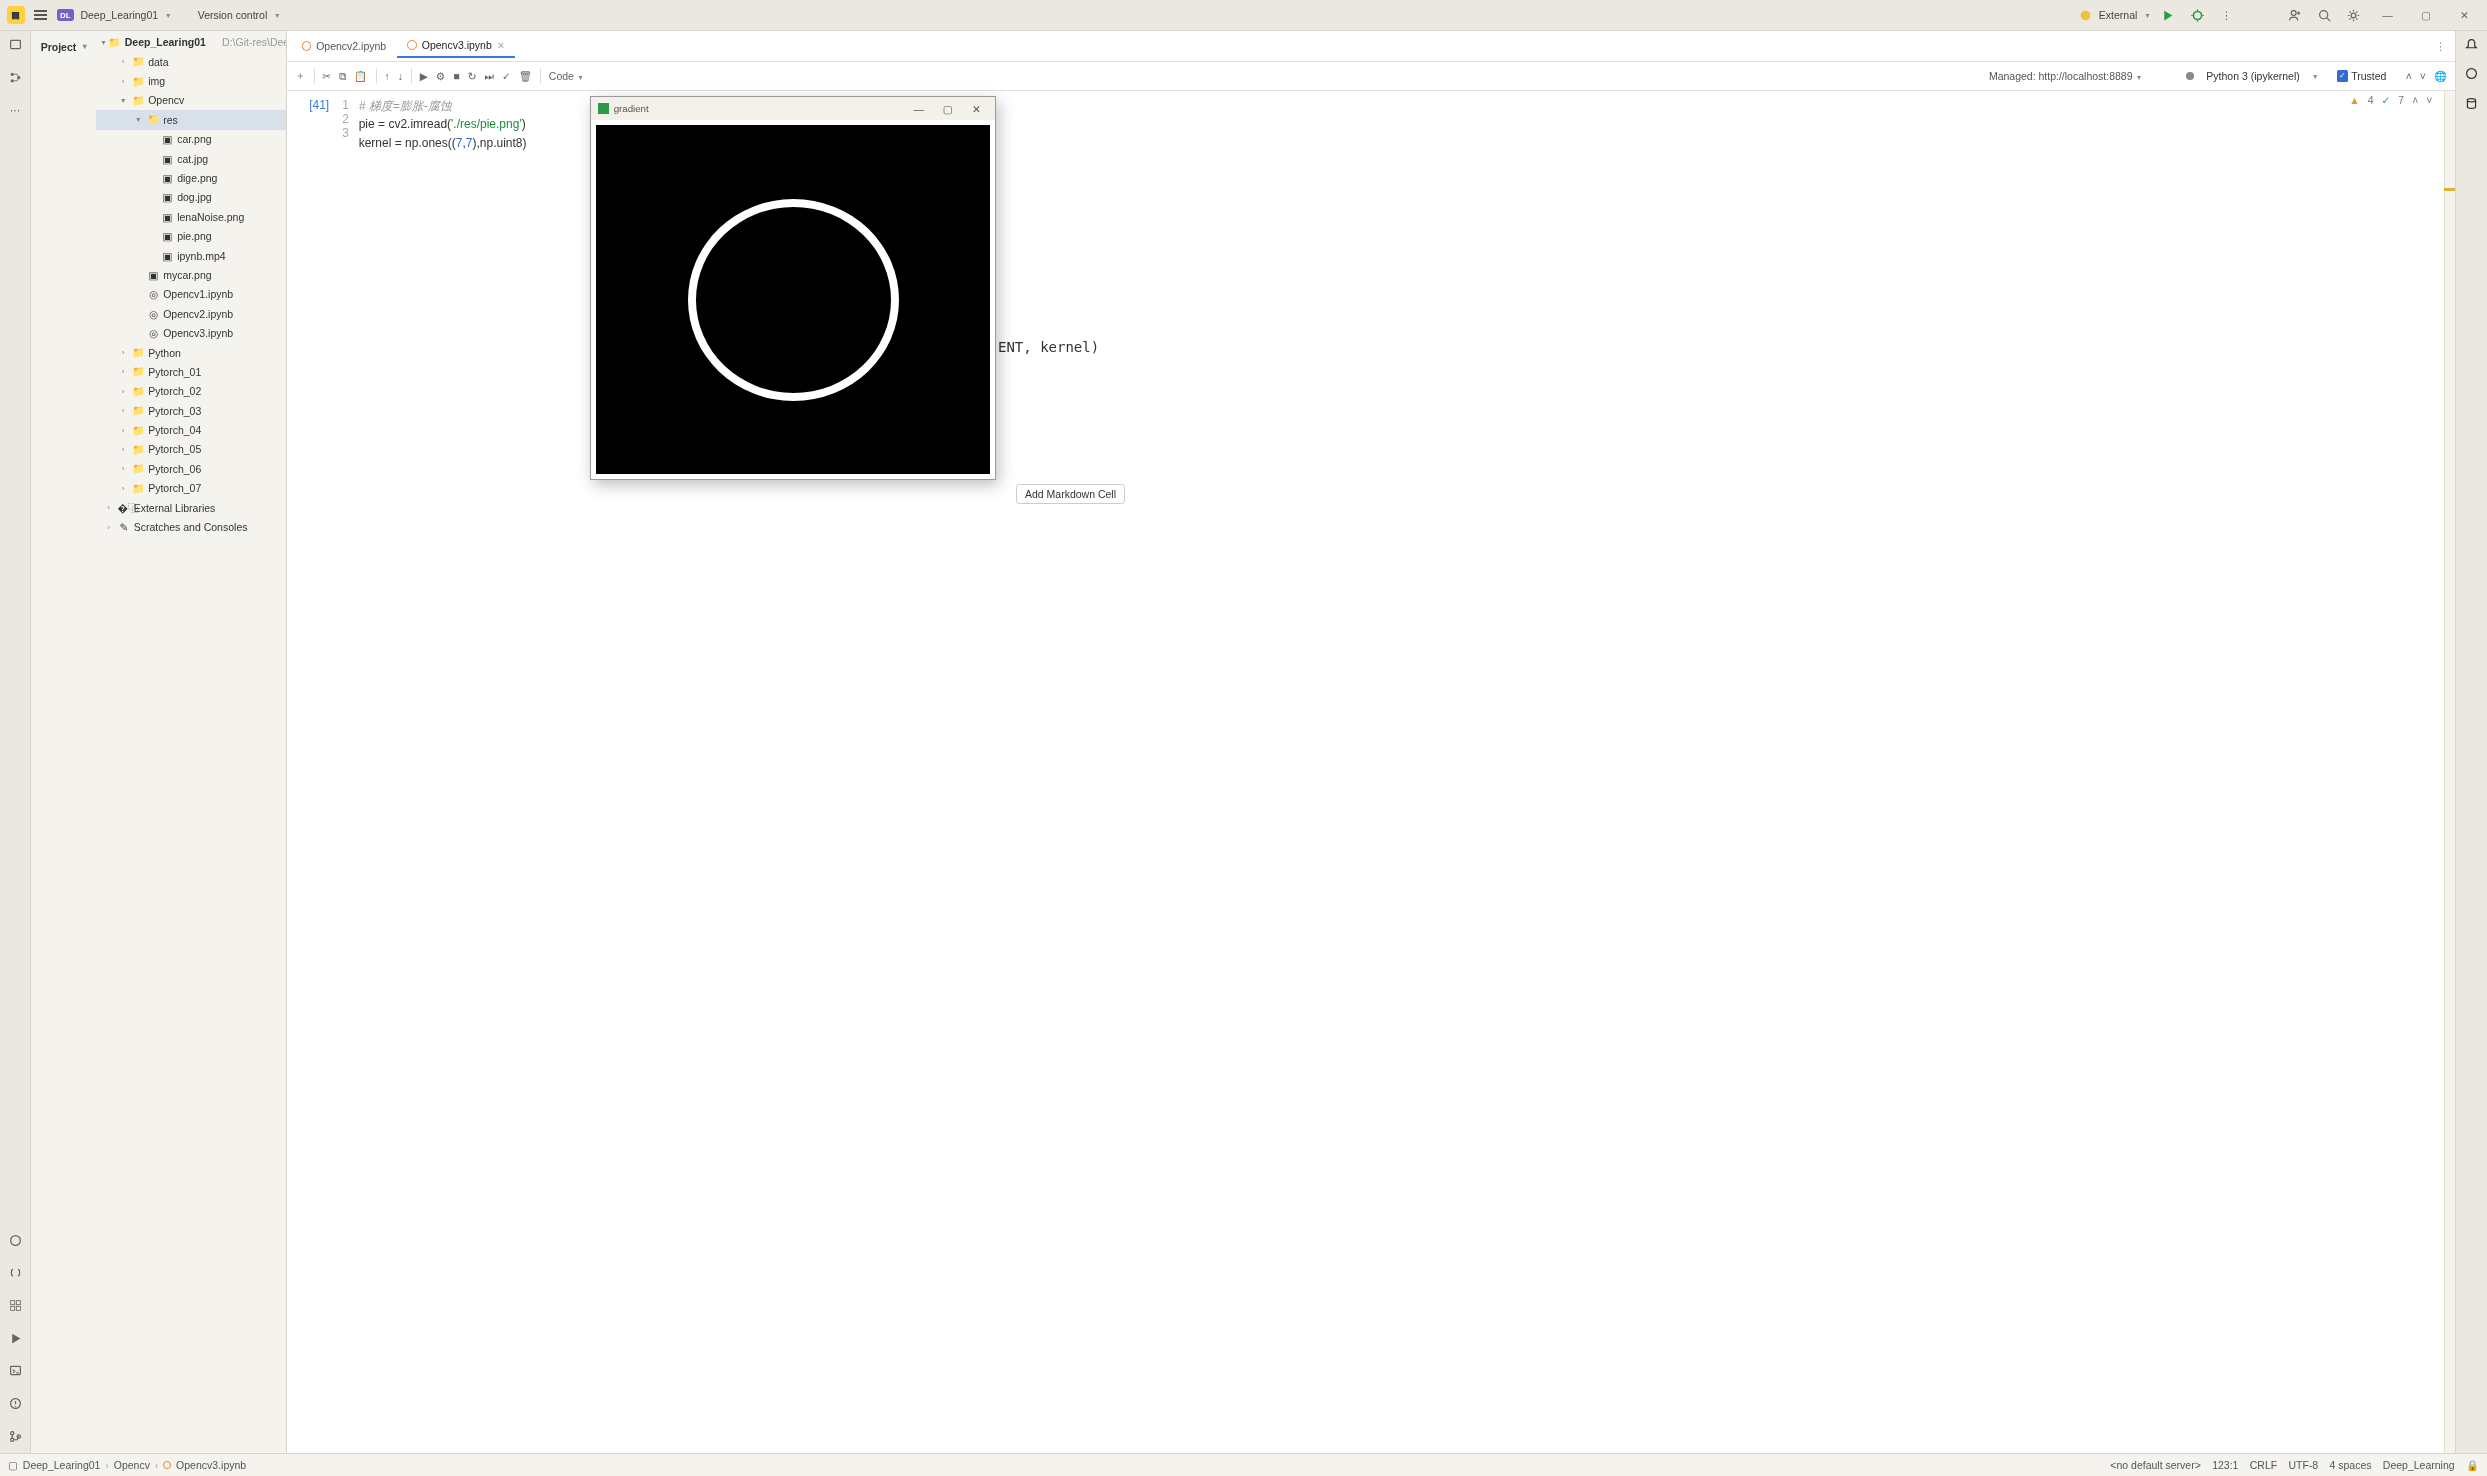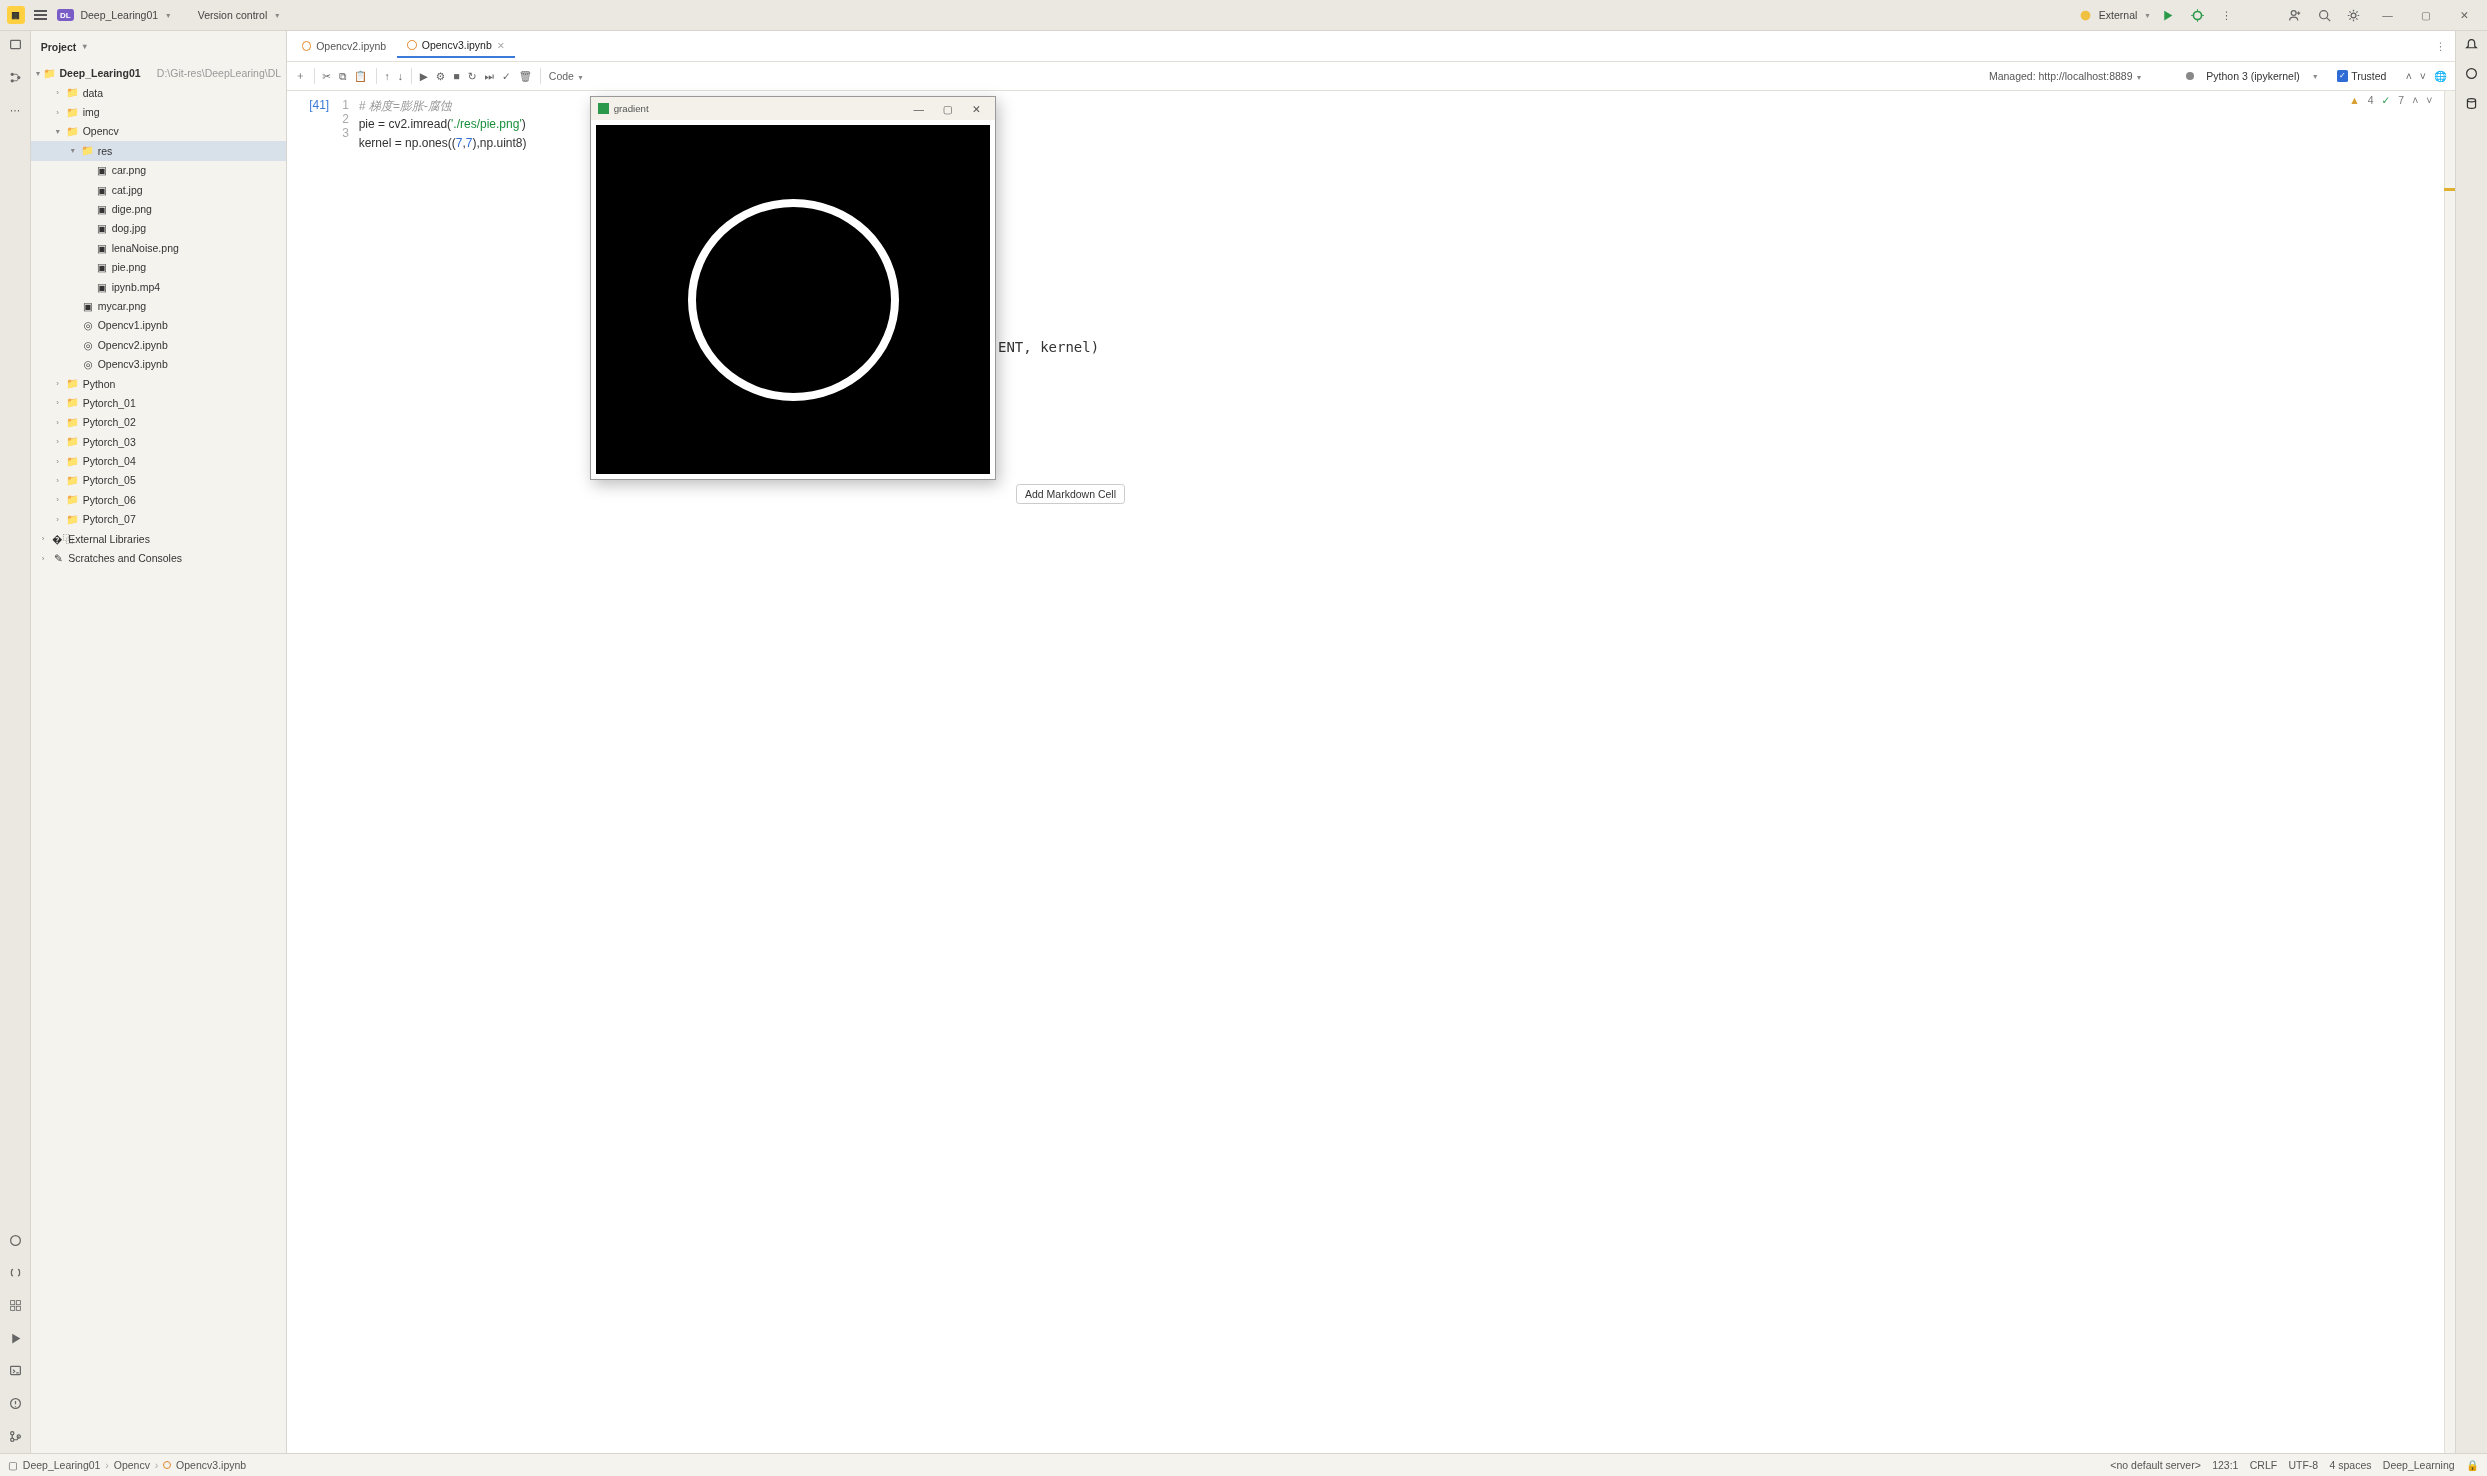--- a/index.html
+++ b/index.html
@@ -12,21 +12,21 @@
 .proj-badge { background: #7a5cc7; color: #fff; font-size: 8px; padding: 1.6px 3.2px; border-radius: 2.4px; font-weight: bold; }
 .titlebar .tlabel { color: #444; }
 .chev { color: #888; font-size: 8px; margin-left: 1.6px; }
 .spacer { flex: 1; }
 .tbtn { width: 23px; height: 23px; display: flex; align-items: center; justify-content: center; color: #666; cursor: pointer; border-radius: 3.2px; }
 .winbtn { width: 32px; height: 23px; display: flex; align-items: center; justify-content: center; color: #666; }
 .body { flex: 1; display: flex; overflow: hidden; }
 .leftrail { width: 31px; background: #ebe8e1; display: flex; flex-direction: column; align-items: center; padding-top: 4.9px; gap: 14.6px; border-right: 0.8px solid #d8d5ce; }
 .leftrail .ric { width: 18px; height: 18px; display: flex; align-items: center; justify-content: center; color: #666; cursor: pointer; }
 .leftrail .bottom { margin-top: auto; display:flex; flex-direction:column; gap:14.6px; padding-bottom:8px;}
-.project { width: 256px; background: #f5f3ee; display: flex; flex-direction: column; border-right: 0.8px solid #d8d5ce; }
+.project { width: 256px; background: #f5f3ee; display: flex; flex-direction: row; border-right: 0.8px solid #d8d5ce; }
 .project-header { height: 31px; display: flex; align-items: center; padding: 0 9.7px; font-weight: 600; color: #333; gap: 4.9px; }
 .tree { flex: 1; overflow: auto; padding: 1.6px 0; }
 .node { display: flex; align-items: center; height: 19.4px; padding: 0 4.9px; gap: 3.2px; cursor: pointer; white-space: nowrap; }
 .node.sel { background: #d8e0ea; }
 .node .arrow { width: 11.3px; text-align: center; color: #888; font-size: 8px; }
 .node .ficon { width: 13px; text-align: center; }
 .node .name { color: #333; }
 .node .path { color: #999; margin-left: 13px; }
 .editor { flex: 1; display: flex; flex-direction: column; background: #fff; position: relative; }
 .tabs { height: 31px; display: flex; align-items: center; padding: 0 4.9px; border-bottom: 0.8px solid #e3e0d8; gap: 1.6px; }

